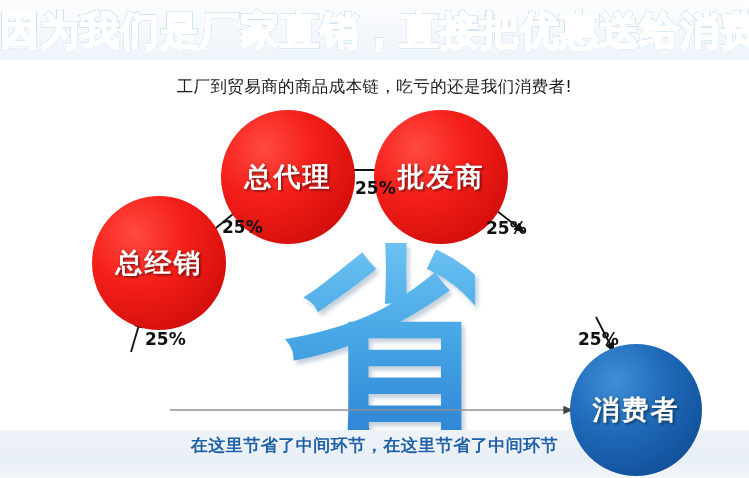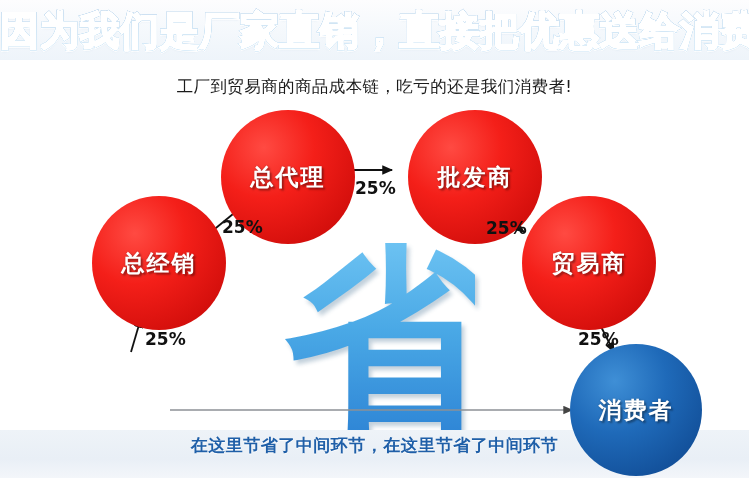--- a/index.html
+++ b/index.html
@@ -91,21 +91,21 @@
   
   .node {
     position: absolute;
     border-radius: 50%;
     display: flex;
     align-items: center;
     justify-content: center;
     z-index: 4;
   }
   .node .node-label {
-    font-size: 23px;
+    font-size: 27px;
     font-weight: bold;
     color: #ffffff;
     letter-spacing: 2px;
     white-space: nowrap;
     text-shadow: 2px 2px 2px rgba(0,0,0,.35), 0 0 2px rgba(0,0,0,.25);
   }
   .node.red {
     background: radial-gradient(circle at 32% 28%, #ff4a42 0%, #f41f19 38%, #d40f0c 78%, #b60a08 100%);
   }
   .node.blue {
@@ -190,27 +190,24 @@
 
 
   <div class="node red" style="left:92px; top:196px; width:134px; height:134px;">
     <span class="node-label">总经销</span>
   </div>
 
   <div class="node red" style="left:221px; top:110px; width:134px; height:134px;">
     <span class="node-label">总代理</span>
   </div>
 
-  <div class="node red" style="left:408px; top:110px; width:134px; height:134px;">
+  <div class="node red" style="left:374px; top:110px; width:134px; height:134px;">
     <span class="node-label">批发商</span>
   </div>
 
-  <div class="node red" style="left:522px; top:196px; width:134px; height:134px;">
-    <span class="node-label">贸易商</span>
-  </div>
 
   <div class="node blue" style="left:570px; top:344px; width:132px; height:132px;">
     <span class="node-label">消费者</span>
   </div>
 
   <span class="pct" style="left:145px; top:329px;">25%</span>
 
   <span class="pct" style="left:222px; top:217px;">25%</span>
 
   <span class="pct" style="left:355px; top:178px;">25%</span>

